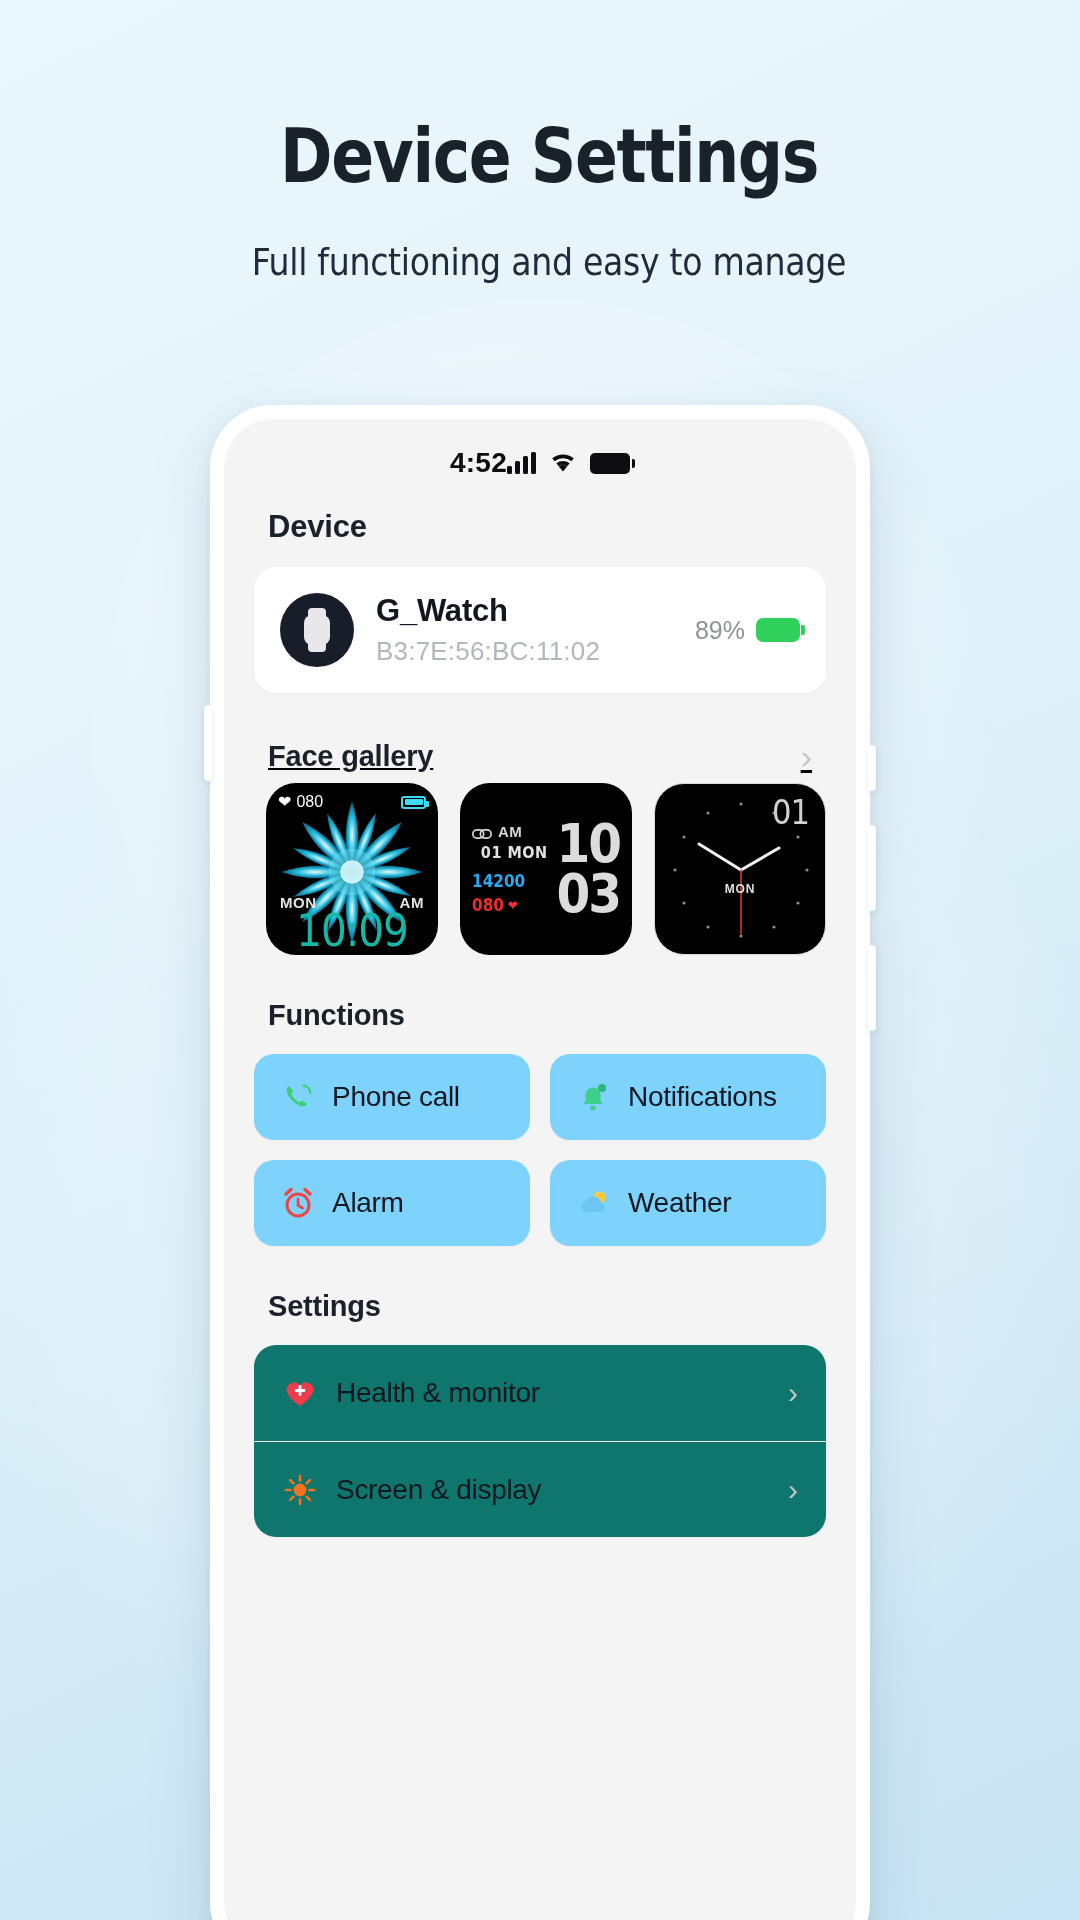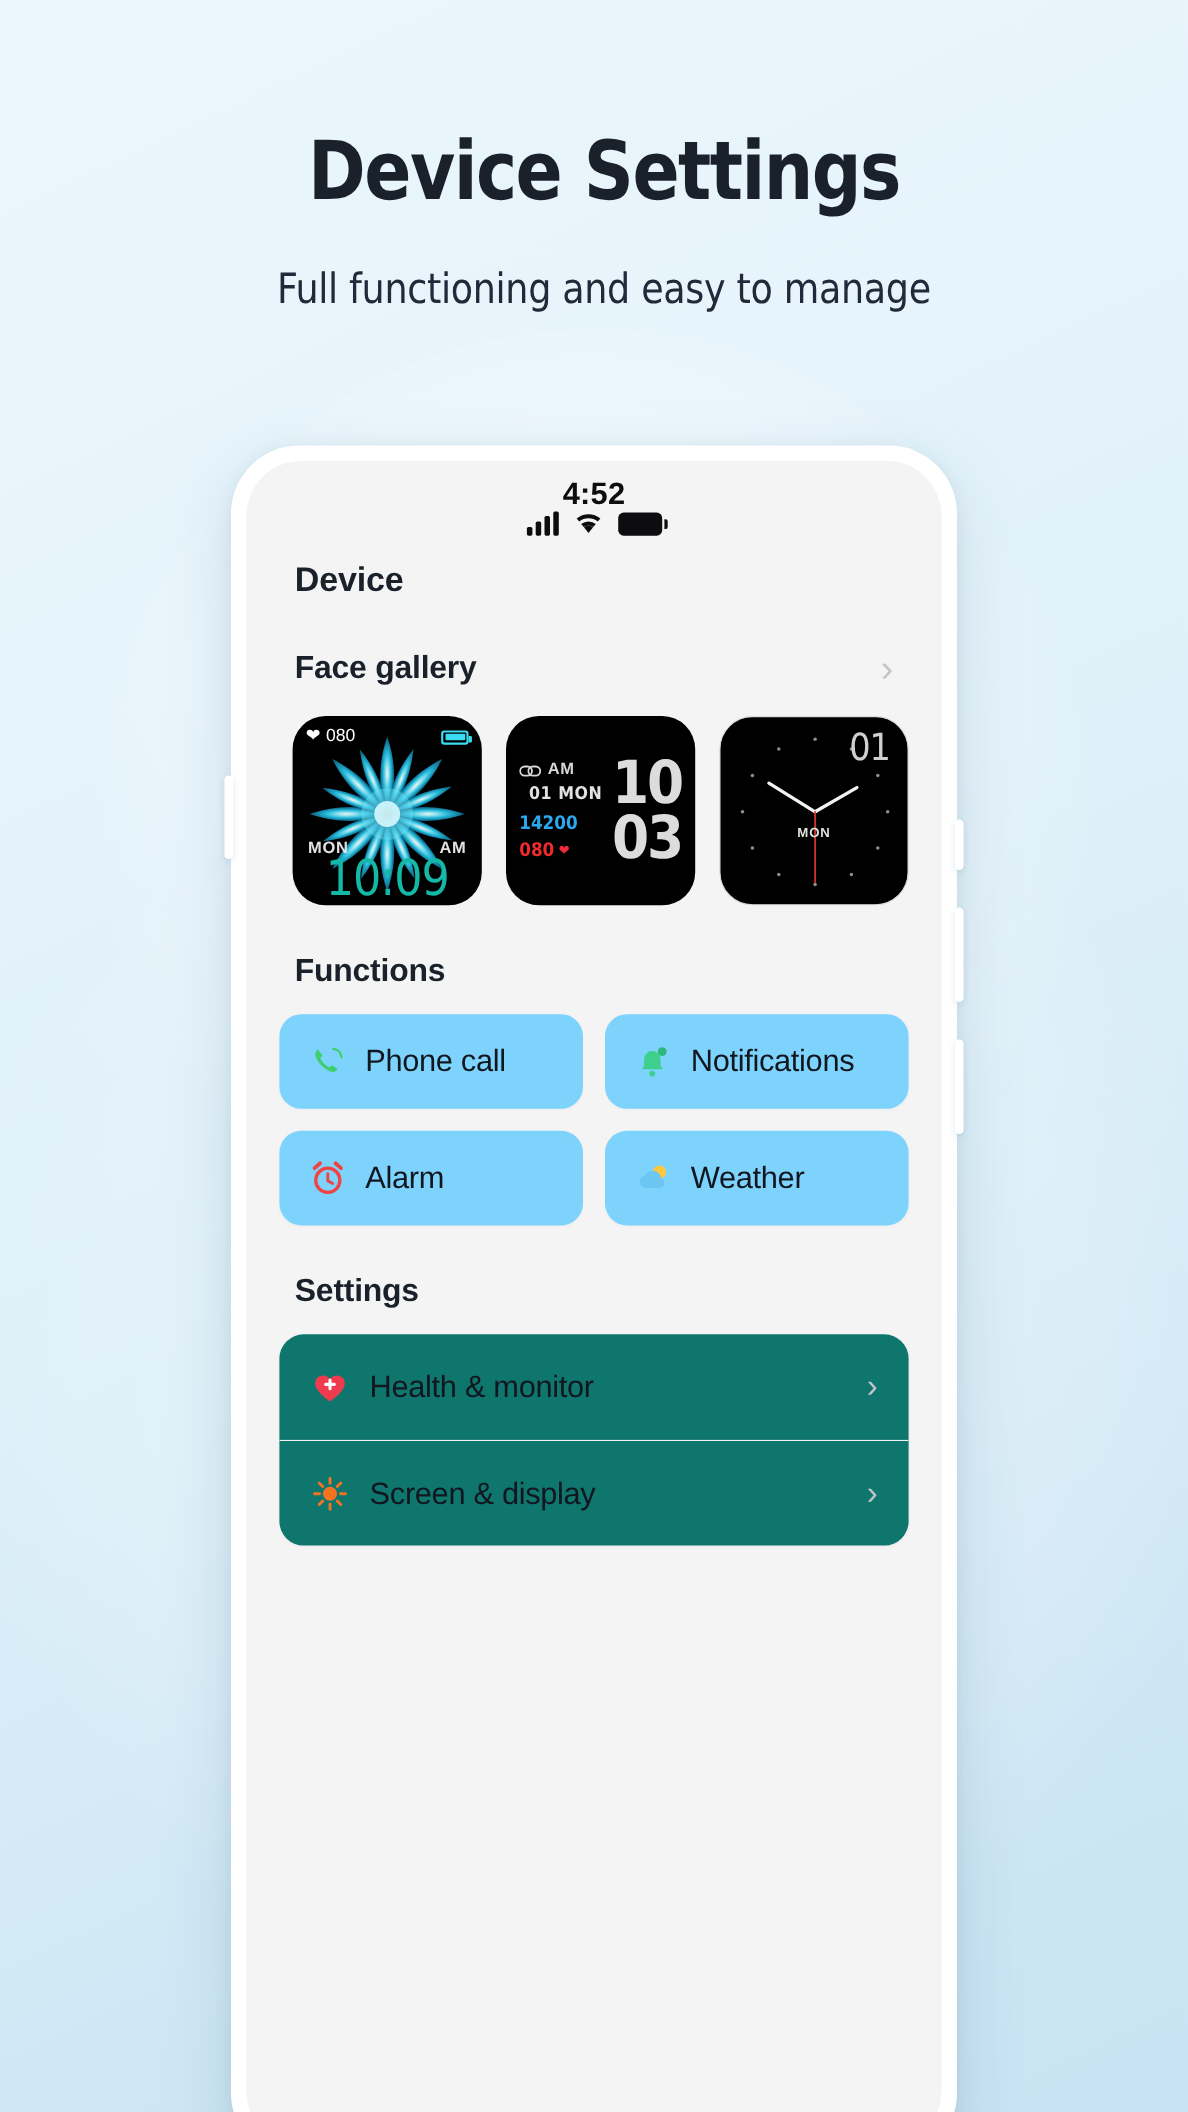--- a/index.html
+++ b/index.html
@@ -61,21 +61,21 @@
     width: 100%; height: 100%;
     background: #f4f4f5;
     border-radius: 50px;
     overflow: hidden;
     position: relative;
   }
 
   
   .statusbar {
     height: 74px; display: flex; align-items: center;
-    justify-content: flex-start; padding: 14px 42px 0 42px; flex-direction: column;
+    justify-content: center; padding: 14px 42px 0 42px;
   }
   .sb-time { font-size: 28px; font-weight: 700; color: #0d0d0f; letter-spacing: 0.2px; }
   .sb-icons { display: flex; align-items: center; gap: 13px; }
   .ic-signal { display: flex; align-items: flex-end; gap: 3px; height: 22px; }
   .ic-signal i { width: 5px; background: #0d0d0f; border-radius: 1.5px; display: block; }
   .ic-signal i:nth-child(1) { height: 8px; }
   .ic-signal i:nth-child(2) { height: 13px; }
   .ic-signal i:nth-child(3) { height: 18px; }
   .ic-signal i:nth-child(4) { height: 22px; }
   .ic-wifi { width: 28px; height: 22px; }
@@ -110,22 +110,22 @@
   .device-batt { display: flex; align-items: center; gap: 11px; flex: 0 0 auto; }
   .batt-pct { font-size: 25px; color: #8e9297; }
   .batt-shape {
     width: 44px; height: 24px; border-radius: 7px;
     background: #2fd05b; position: relative;
   }
   .batt-shape::after { content:""; position:absolute; right:-5px; top:7px; width:4px; height:10px; background:#2fd05b; border-radius:0 2px 2px 0; }
 
   
   .gallery-head {
-    display: flex; align-items: flex-start; justify-content: space-between;
-    padding: 0 44px; margin: 46px 0 26px 0;
+    display: flex; align-items: center; justify-content: space-between;
+    padding: 0 44px; margin: 46px 0 10px 0; text-decoration: underline;
   }
   .gallery-head .sec-title { padding: 0; margin: 0; }
   .chev { color: #c3c5c9; font-size: 34px; line-height: 1; font-weight: 300; }
   .faces { display: flex; gap: 22px; padding: 0 42px; }
   .face {
     width: 172px; height: 172px; border-radius: 30px;
     background: #000; position: relative; overflow: hidden; flex: 0 0 auto;
   }
   .face.f3 { border: 1px solid #d9dade; }
 
@@ -214,20 +214,37 @@
             </svg>
           </span>
           <span class="ic-batt"></span>
         </div>
       </div>
 
       <div class="content">
 
         <div class="sec-title">Device</div>
 
+        <div class="device-card">
+          <div class="device-avatar">
+            <span class="watch-glyph">
+              <span class="top"></span>
+                <span class="body"></span>
+                <span class="bot"></span>
+            </span>
+          </div>
+          <div class="device-meta">
+            <div class="device-name">G_Watch</div>
+            <div class="device-mac">B3:7E:56:BC:11:02</div>
+          </div>
+          <div class="device-batt">
+            <span class="batt-pct">89%</span>
+            <span class="batt-shape"></span>
+          </div>
+        </div>
 
         <div class="gallery-head">
           <div class="sec-title small">Face gallery</div>
           <div class="chev">›</div>
         </div>
 
         <div class="faces">
 
           <div class="face f1">
             <svg class="flower" viewBox="0 0 100 100">

